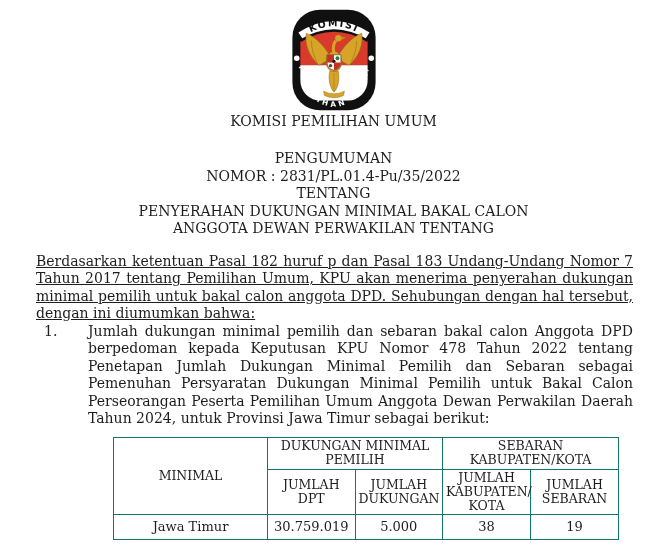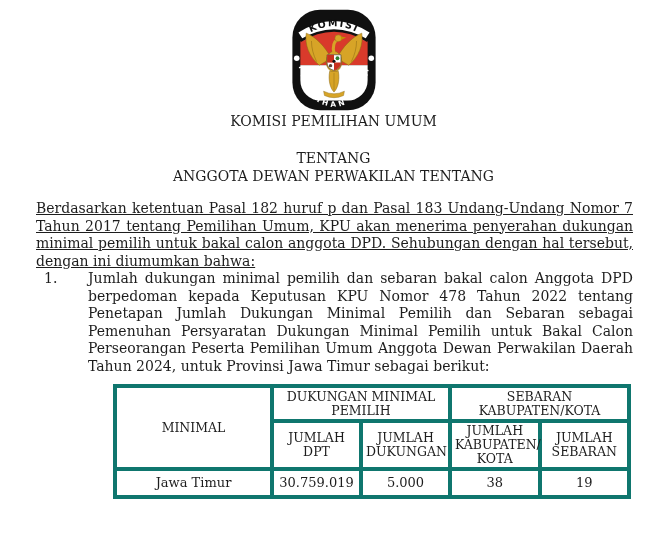--- a/index.html
+++ b/index.html
@@ -14,21 +14,21 @@
   .title-block{margin-top:20px;text-align:center;font-size:14px;line-height:17.5px;}
   .intro{margin:15px 34px 0 36px;text-align:justify;text-align-last:left;font-size:14px;line-height:17.5px;text-decoration:underline;}
   .list{margin:0 34px 0 36px;display:flex;font-size:14px;line-height:17.5px;}
   .list .num{flex:0 0 52px;padding-left:8px;box-sizing:border-box;}
   .list .item-text{flex:1;text-align:justify;text-align-last:left;}
   table.dukungan{
     border-collapse:collapse;margin:9px 0 0 113px;table-layout:fixed;width:484px;
     font-size:12.5px;color:#1d1d1d;
   }
   table.dukungan th,table.dukungan td{
-    border:4px solid #0f766e;font-weight:normal;text-align:center;
+    border:1px solid #0f766e;font-weight:normal;text-align:center;
     vertical-align:middle;padding:1px 3px;line-height:14px;
   }
   .prewrap{white-space:pre-line;}
   td.cell-provinsi{text-align:left;padding-left:8px;}
   tr.data-row td{height:22px;font-size:13px;}
   tr.group-row th{height:29px;}
 </style>
 </head>
 <body>
 
@@ -86,21 +86,24 @@
         <circle cx="50" cy="61.5" r="1.8" fill="#101010"></circle>
       </g>
     </g>
   </svg>
 
   <div class="letterhead">
     <div>KOMISI PEMILIHAN UMUM</div>
   </div>
 
   <div class="title-block">
+    <div>PENGUMUMAN</div>
+    <div>NOMOR : 2831/PL.01.4-Pu/35/2022</div>
     <div>TENTANG</div>
+    <div>PENYERAHAN DUKUNGAN MINIMAL BAKAL CALON</div>
     <div>ANGGOTA DEWAN PERWAKILAN TENTANG</div>
   </div>
 
   <p class="intro">Berdasarkan ketentuan Pasal 182 huruf p dan Pasal 183 Undang-Undang Nomor 7 Tahun 2017 tentang Pemilihan Umum, KPU akan menerima penyerahan dukungan minimal pemilih untuk bakal calon anggota DPD. Sehubungan dengan hal tersebut, dengan ini diumumkan bahwa:</p>
 
   <div class="list">
     <span class="num">1.</span>
     <div class="item-text">Jumlah dukungan minimal pemilih dan sebaran bakal calon Anggota DPD berpedoman kepada Keputusan KPU Nomor 478 Tahun 2022 tentang Penetapan Jumlah Dukungan Minimal Pemilih dan Sebaran sebagai Pemenuhan Persyaratan Dukungan Minimal Pemilih untuk Bakal Calon Perseorangan Peserta Pemilihan Umum Anggota Dewan Perwakilan Daerah Tahun 2024, untuk Provinsi Jawa Timur sebagai berikut:</div>
   </div>
 

